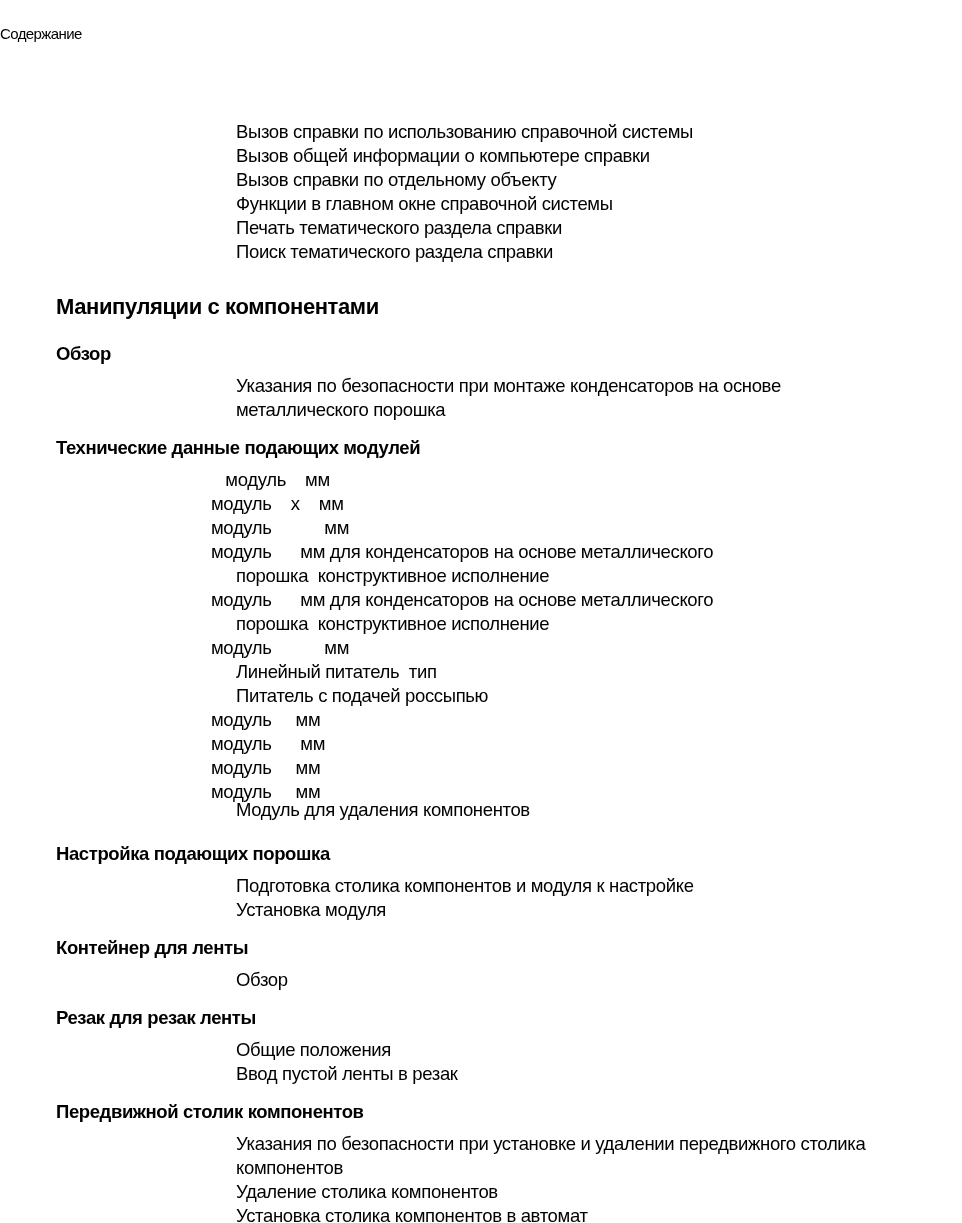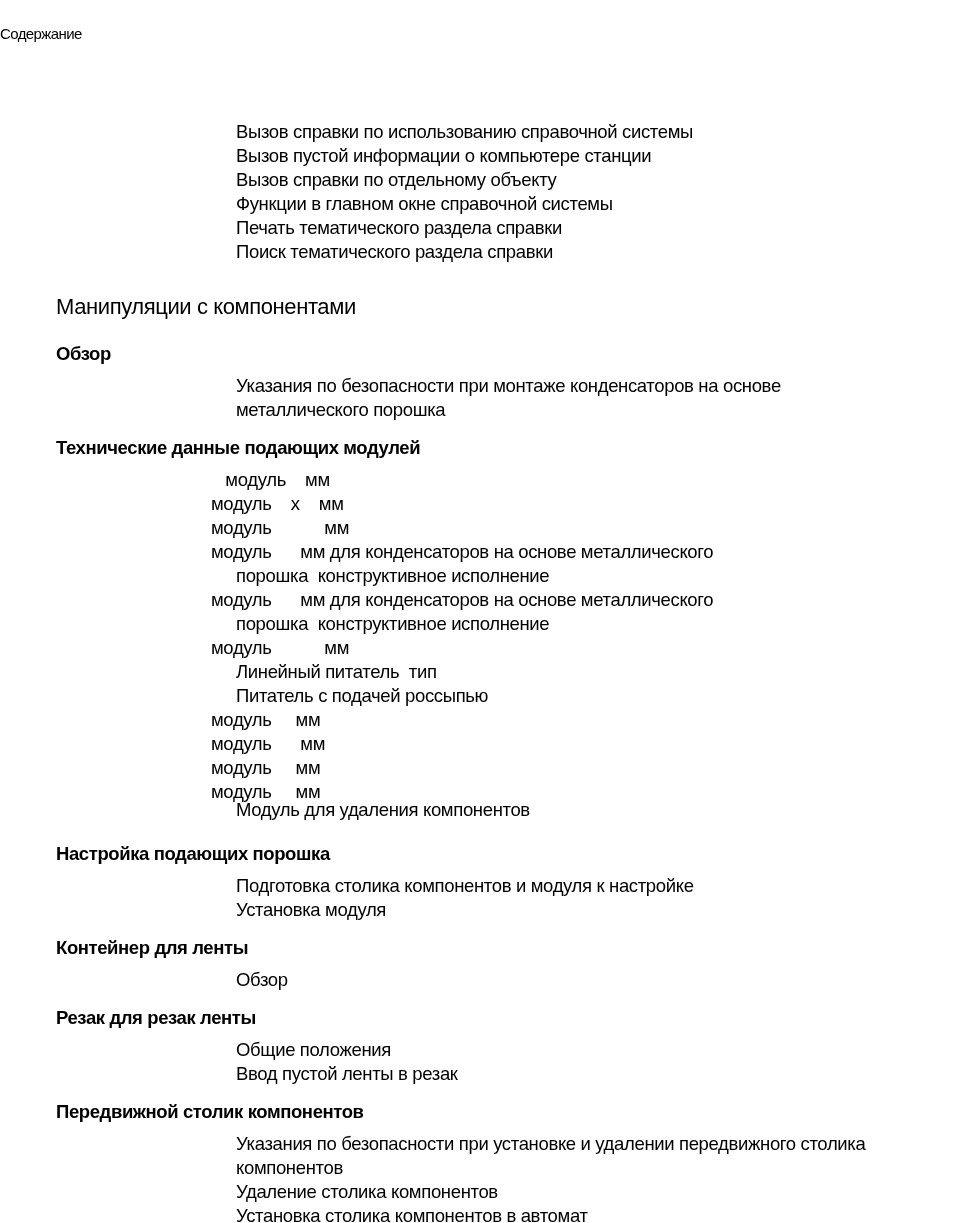--- a/index.html
+++ b/index.html
@@ -5,35 +5,35 @@
   html, body { margin: 0; padding: 0; background: #ffffff; }
   body {
     width: 962px; height: 1223px; position: relative; overflow: hidden;
     font-family: "Liberation Sans", sans-serif; color: #000000;
   }
   .hdr { position: absolute; font-size: 15px; line-height: 18px; letter-spacing: -0.6px; white-space: nowrap; }
   .hdr-left { left: 0; top: -1px; margin-top: 26px; }
   .hdr-right { right: 4px; top: -1px; text-align: right; }
   .line { position: absolute; white-space: pre; font-size: 18.5px; line-height: 24px; letter-spacing: -0.35px; }
   .sub { left: 192px; margin-left: 44px; }
-  .h1 { position: absolute; left: 56px; font-size: 22px; font-weight: normal; letter-spacing: -0.4px; white-space: nowrap; }
+  .h1 { position: absolute; left: 56px; font-size: 22px; font-weight: bold; letter-spacing: -0.4px; white-space: nowrap; }
   .h2 { position: absolute; left: 56px; font-size: 18.5px; font-weight: bold; letter-spacing: -0.4px; white-space: nowrap; line-height: 24px; }
 </style>
 </head>
 <body>
 
 <div>
   <div class="hdr hdr-left">Содержание</div>
   <div class="hdr hdr-right">
   </div>
 </div>
 
 <div>
   <div class="line sub" style="top:120px">Вызов справки по использованию справочной системы</div>
-  <div class="line sub" style="top:144px">Вызов пустой информации о компьютере станции</div>
+  <div class="line sub" style="top:144px">Вызов общей информации о компьютере справки</div>
   <div class="line sub" style="top:168px">Вызов справки по отдельному объекту</div>
   <div class="line sub" style="top:192px">Функции в главном окне справочной системы</div>
   <div class="line sub" style="top:216px">Печать тематического раздела справки</div>
   <div class="line sub" style="top:240px">Поиск тематического раздела справки</div>
 </div>
 
 <div class="h1" style="top:294px">Манипуляции с компонентами</div>
 
 <div class="h2" style="top:342px">Обзор</div>
 <div class="line sub" style="top:374px">Указания по безопасности при монтаже конденсаторов на основе</div>

